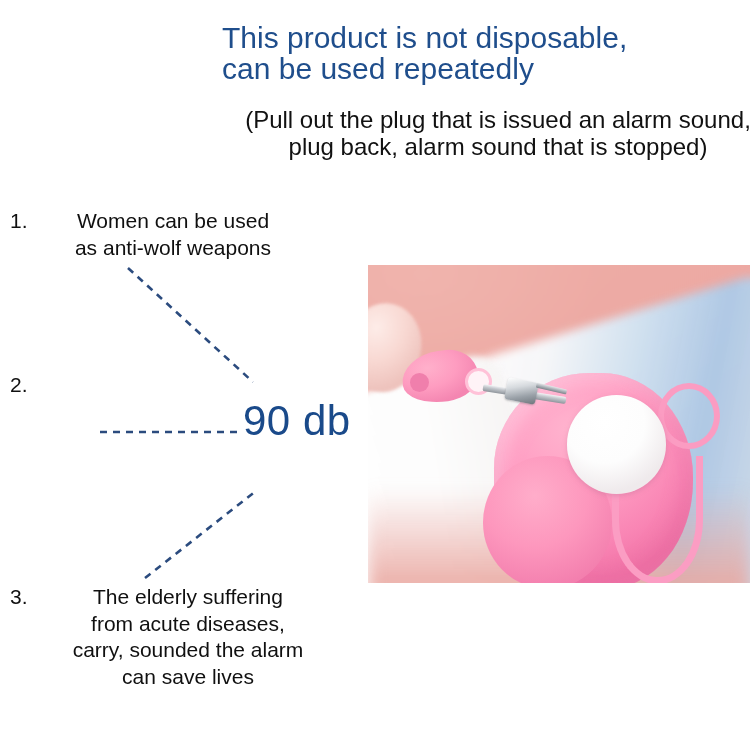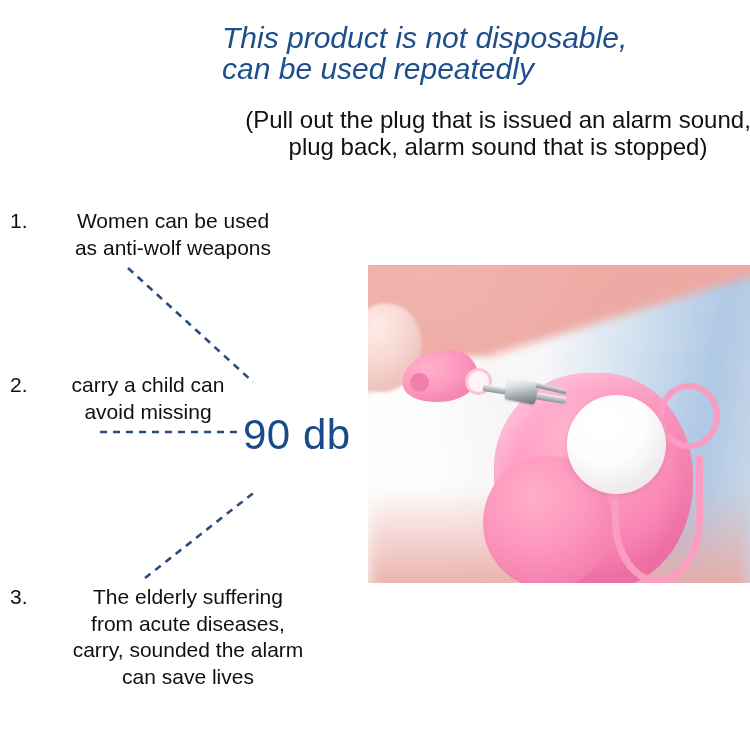--- a/index.html
+++ b/index.html
@@ -24,21 +24,20 @@
     position: absolute;
     left: 222px;
     top: 22px;
     width: 528px;
     color: #1f4e8c;
     font-size: 30px;
     line-height: 31px;
     font-weight: normal;
     letter-spacing: 0px;
     white-space: pre-line;
-    font-style: italic;
   }
 
   
   .subtitle {
     position: absolute;
     left: 230px;
     top: 106px;
     width: 536px;
     color: #111111;
     font-size: 24px;
@@ -67,21 +66,21 @@
     text-align: center;
   }
   #item1 { left: 10px; top: 208px; width: 300px; }
   #item2 { left: 10px; top: 372px; width: 250px; }
   #item3 { left: 10px; top: 584px; width: 330px; }
 
   
   .db-label {
     position: absolute;
     left: 243px;
-    top: 412px;
+    top: 398px;
     color: #1a4a8a;
     font-size: 42px;
     line-height: 46px;
     letter-spacing: 0.5px;
     white-space: nowrap;
     text-align: right;
   }
 
   
   #connectors {
@@ -278,22 +277,20 @@
 plug back, alarm sound that is stopped)</div>
 
   <div class="item" id="item1">
     <span class="num">1.</span>
     <span class="body">Women can be used
 as anti-wolf weapons</span>
   </div>
 
   <div class="item" id="item2">
     <span class="num">2.</span>
-    <span class="body">carry a child can
-avoid missing</span>
   </div>
 
   <div class="item" id="item3">
     <span class="num">3.</span>
     <span class="body">The elderly suffering
 from acute diseases,
 carry, sounded the alarm
 can save lives</span>
   </div>
 

